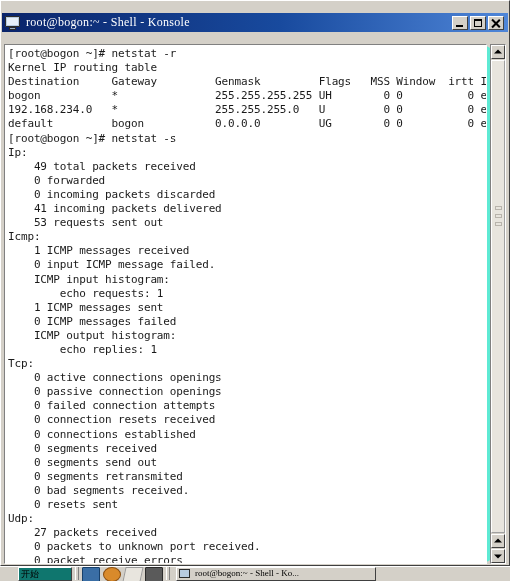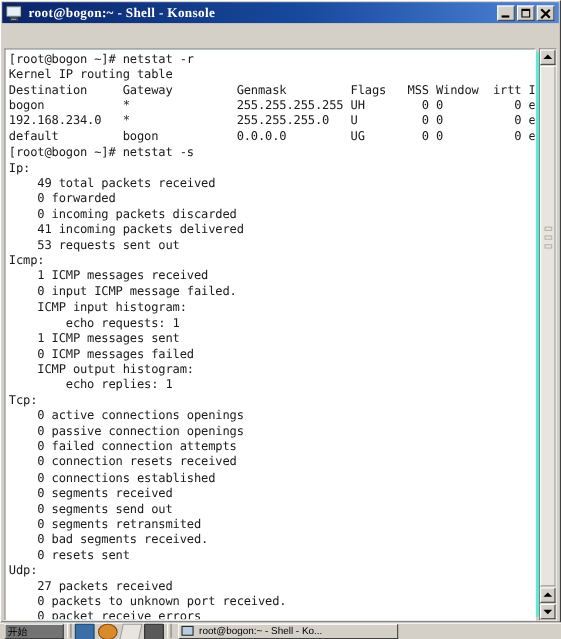--- a/index.html
+++ b/index.html
@@ -22,29 +22,28 @@
     box-sizing: border-box;
     border-top: 1px solid #ffffff;
     border-left: 1px solid #ffffff;
     border-right: 1px solid #404040;
     border-bottom: 1px solid #404040;
   }
 
   
   #titlebar {
     position: absolute;
-    left: 1px; top: 1px;
+    left: 1px; top: 12px;
     width: 506px;
     height: 19px;
     background: linear-gradient(to right, #0a246a 0%, #184a9e 55%, #4f86d8 100%);
     display: flex;
     align-items: center;
     box-sizing: border-box;
     padding: 0 2px 0 3px;
-    font-weight: bold;
   }
   #title-icon {
     width: 16px; height: 14px;
     position: relative;
     flex: 0 0 auto;
     margin-right: 5px;
   }
   #title-icon .screen {
     position: absolute;
     left: 0; top: 0;
@@ -262,22 +261,22 @@
     width: 510px;
     height: 15px;
     background: #d4d0c8;
     border-top: 1px solid #ffffff;
     box-sizing: border-box;
     display: flex;
     align-items: flex-start;
   }
   #start-button {
     width: 54px; height: 14px;
-    margin-left: 4px;
-    background: #737373;
+    margin-left: 18px;
+    background: #0f766e;
     border-top: 1px solid #ffffff;
     border-left: 1px solid #ffffff;
     border-right: 1px solid #404040;
     border-bottom: 1px solid #404040;
     box-sizing: border-box;
     font-family: "DejaVu Sans", sans-serif;
     font-size: 9px;
     color: #000;
     overflow: hidden;
     white-space: nowrap;
@@ -304,21 +303,21 @@
   #task-button {
     margin-left: 6px;
     height: 14px;
     min-width: 200px;
     background: #d4d0c8;
     border-top: 1px solid #ffffff;
     border-left: 1px solid #ffffff;
     border-right: 1px solid #404040;
     border-bottom: 1px solid #404040;
     box-sizing: border-box;
-    font-family: Liberation Sans, sans-serif;
+    font-family: Liberation Serif, serif;
     font-size: 9px;
     color: #000;
     white-space: nowrap;
     overflow: hidden;
     padding-left: 18px;
     cursor: pointer;
     position: relative;
   }
   #task-button:before {
     content: "";

